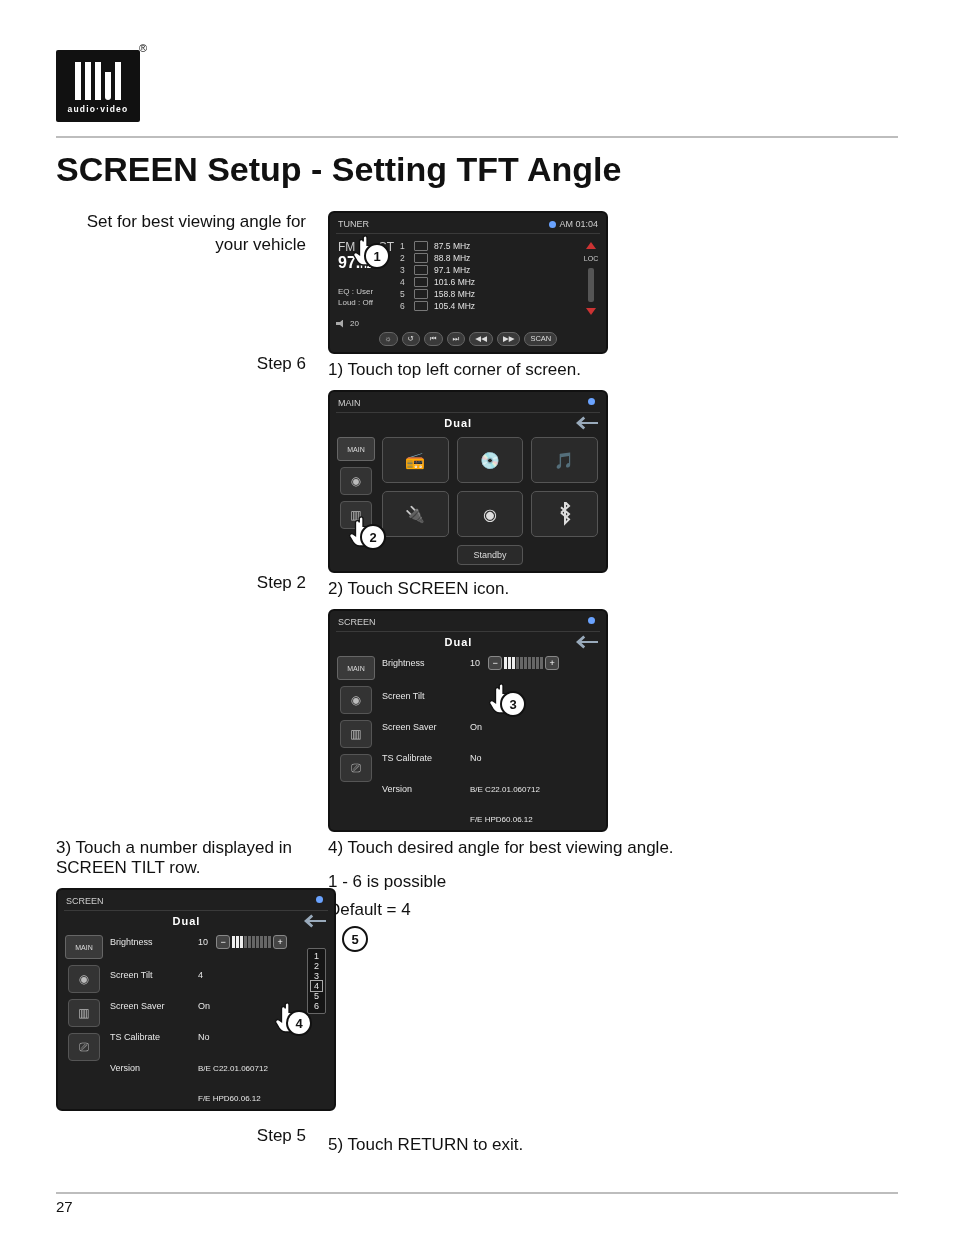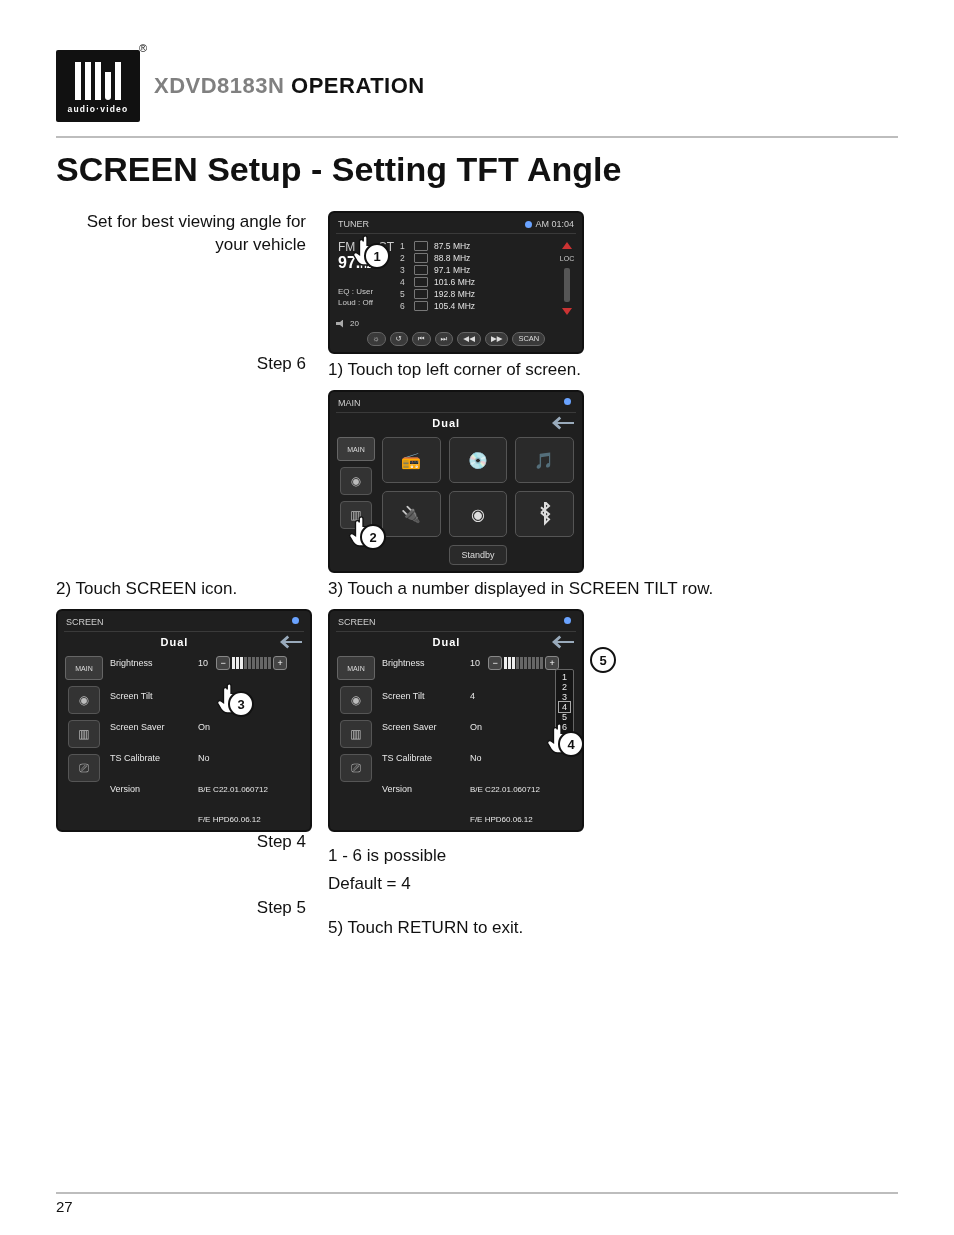--- a/index.html
+++ b/index.html
@@ -61,21 +61,21 @@
   }
   .leftcol { text-align: right; font-weight: normal; font-size:17px;}
   .intro { line-height:1.35; }
   .step-label { margin-top: 0; }
   .rightcol { font-size:17px; }
   .caption { margin: 6px 0 10px 0; }
   .note { margin: 14px 0 8px 0; }
 
   
   .device {
-    width: 256px;
+    width: 280px;
     background: #1f1f1f;
     border: 2px solid #111;
     border-radius: 6px;
     color: #e3e3e3;
     font-size: 10px;
     position: relative;
     box-sizing: border-box;
     padding: 6px 6px 6px 6px;
   }
   .topbar { display:flex; justify-content:space-between; font-size:9px; color:#cfcfcf; padding:0 2px 4px 2px; border-bottom:1px solid #3a3a3a;}
@@ -142,24 +142,20 @@
       <span class="logo-r">®</span>
       <div class="logo-bars">
         <span class="b1"></span>
           <span class="b2"></span>
           <span class="b3"></span>
           <span class="b4"></span>
           <span class="b5"></span>
       </div>
       <div class="logo-sub">audio·video</div>
     </div>
-    <div class="hdr-title">
-      <span class="hdr-model">XDVD8183N</span>
-      <span>OPERATION</span>
-    </div>
   </div>
 
   <hr class="rule">
 
   <div class="page-title">SCREEN Setup - Setting TFT Angle</div>
 
   <div class="content">
 
     <div class="leftcol intro">Set for best viewing angle for your vehicle</div>
     <div class="rightcol">
@@ -198,21 +194,21 @@
                 <span>97.1 MHz</span>
               </div>
             <div class="preset-row">
                 <span class="n">4</span>
                 <span class="sp"></span>
                 <span>101.6 MHz</span>
               </div>
             <div class="preset-row">
                 <span class="n">5</span>
                 <span class="sp"></span>
-                <span>192.8 MHz</span>
+                <span>158.8 MHz</span>
               </div>
             <div class="preset-row">
                 <span class="n">6</span>
                 <span class="sp"></span>
                 <span>105.4 MHz</span>
               </div>
           </div>
           <div class="sig-col">
             <div class="triangle-up"></div>
             <div style="font-size:7px;color:#ccc">LOC</div>
@@ -282,20 +278,21 @@
         </div>
         <span class="hand" style="left:18px;top:122px">
           <svg viewBox="0 0 32 36">
               <path fill="#fff" stroke="#111" stroke-width="1.4" d="M14 3c1 0 2 1 2 2v8c3 0 9 1 9 5v9c0 5-4 7-9 7h-4c-3 0-5-2-7-5l-3-5c-1-2 1-4 3-3l3 2V9c0-1 1-2 2-2s2 1 2 2V5c0-1 1-2 2-2z"></path>
             </svg>
         </span>
         <span class="callout" style="left:30px;top:132px">2</span>
       </div>
     </div>
 
+    <div class="leftcol step-label">Step 2</div>
     <div class="rightcol">
       <div class="caption">2) Touch SCREEN icon.</div>
 
       <div class="device">
         <div class="topbar">
           <span>SCREEN</span>
           <span class="bt-dot"></span>
         </div>
         <div style="display:flex;justify-content:space-between;align-items:center;padding:3px 2px">
           <span>&nbsp;</span>
@@ -439,26 +436,26 @@
         <span class="hand" style="left:216px;top:110px">
           <svg viewBox="0 0 32 36">
               <path fill="#fff" stroke="#111" stroke-width="1.4" d="M14 3c1 0 2 1 2 2v8c3 0 9 1 9 5v9c0 5-4 7-9 7h-4c-3 0-5-2-7-5l-3-5c-1-2 1-4 3-3l3 2V9c0-1 1-2 2-2s2 1 2 2V5c0-1 1-2 2-2z"></path>
             </svg>
         </span>
         <span class="callout" style="left:228px;top:120px">4</span>
         <span class="callout" style="right:-34px;top:36px">5</span>
       </div>
     </div>
 
-    <div class="leftcol step-label">Step 4</div>
     <div class="rightcol">
+      <div class="caption">4) Touch desired angle for best viewing angle.</div>
       <div class="note">1 - 6  is possible</div>
       <div>Default = 4</div>
     </div>
 
-    <div class="leftcol step-label" style="margin-top:4px">Step 5</div>
+    <div class="leftcol step-label" style="margin-top:15px">Step 5</div>
     <div class="rightcol" style="margin-top:18px">
       <div class="caption">5) Touch RETURN to exit.</div>
     </div>
   </div>
 
   <div class="pgnum">27</div>
 </div>
 
 </body></html>

